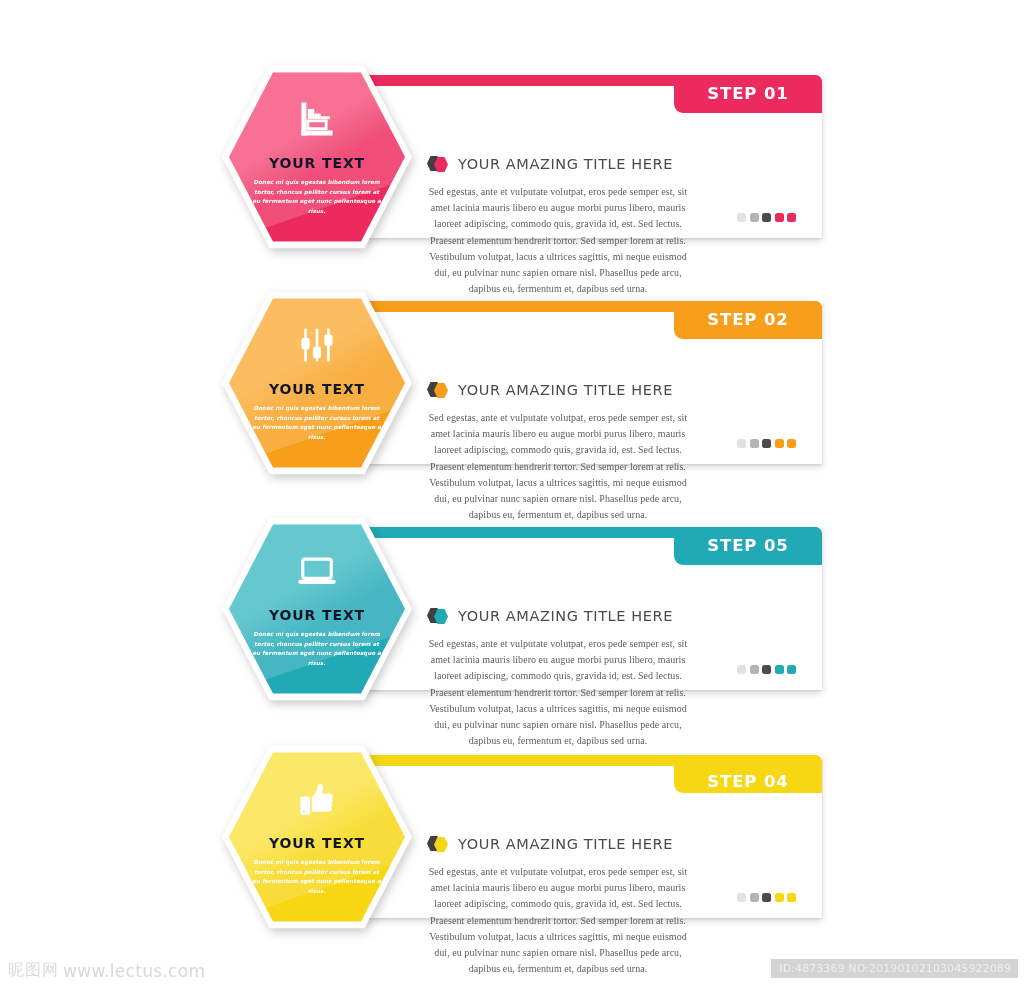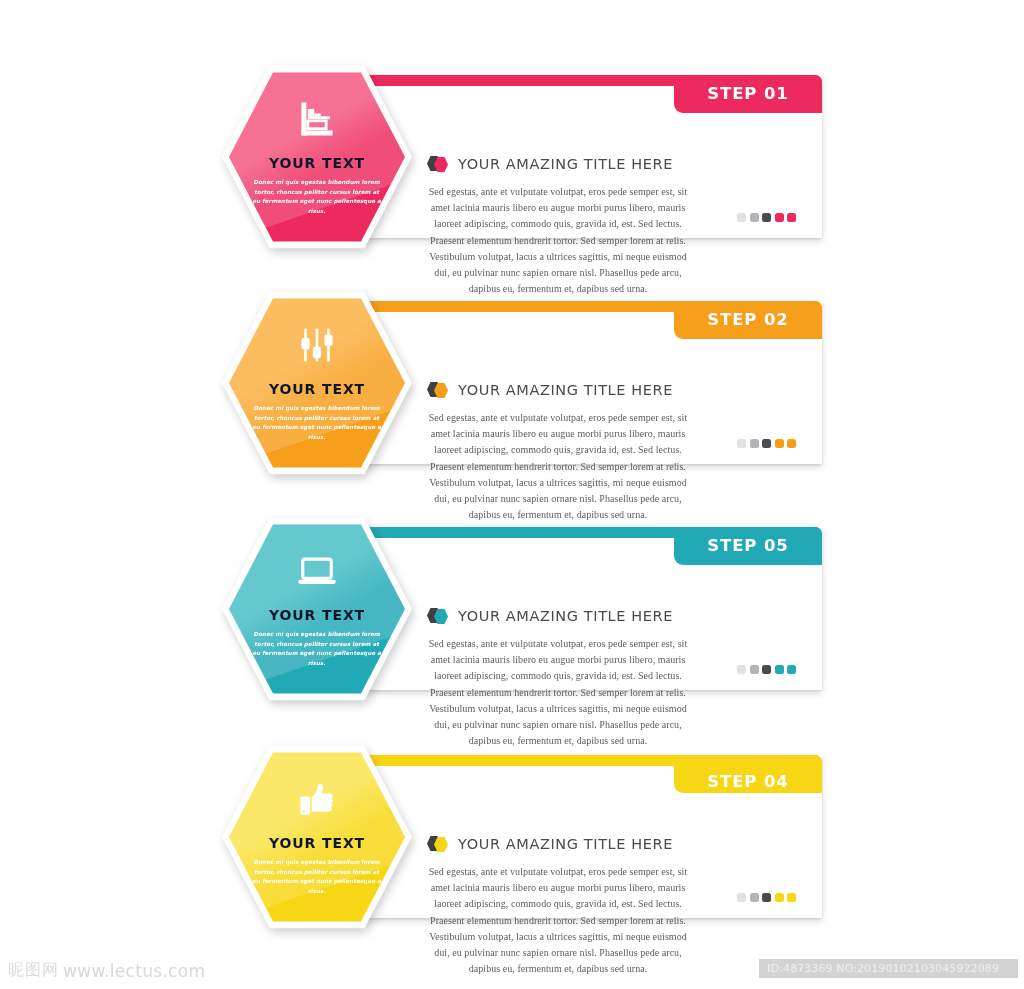--- a/index.html
+++ b/index.html
@@ -240,21 +240,21 @@
     letter-spacing: 1px;
     color: #dcdcdc;
   }
   .footer-id {
     position: absolute;
     right: 6px;
     bottom: 11px;
     background: #d3d3d3;
     color: #eeeeee;
     font-size: 11px;
-    padding: 3px 19px 3px 8px;
+    padding: 3px 7px 3px 8px;
     font-family: "DejaVu Sans", sans-serif;
     letter-spacing: 0.1px;
   }
 </style>
 </head>
 <body>
 
 <div id="canvas">
 
   <div class="step-row r1">

